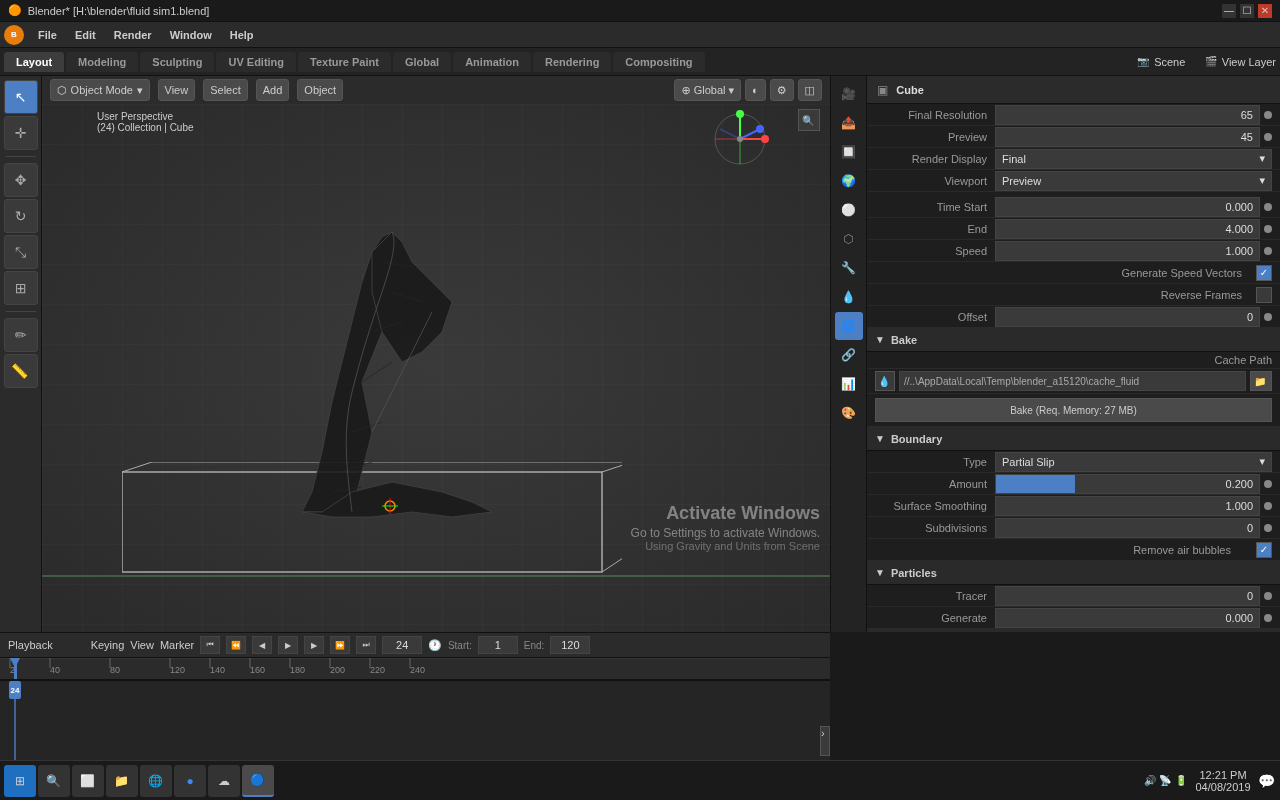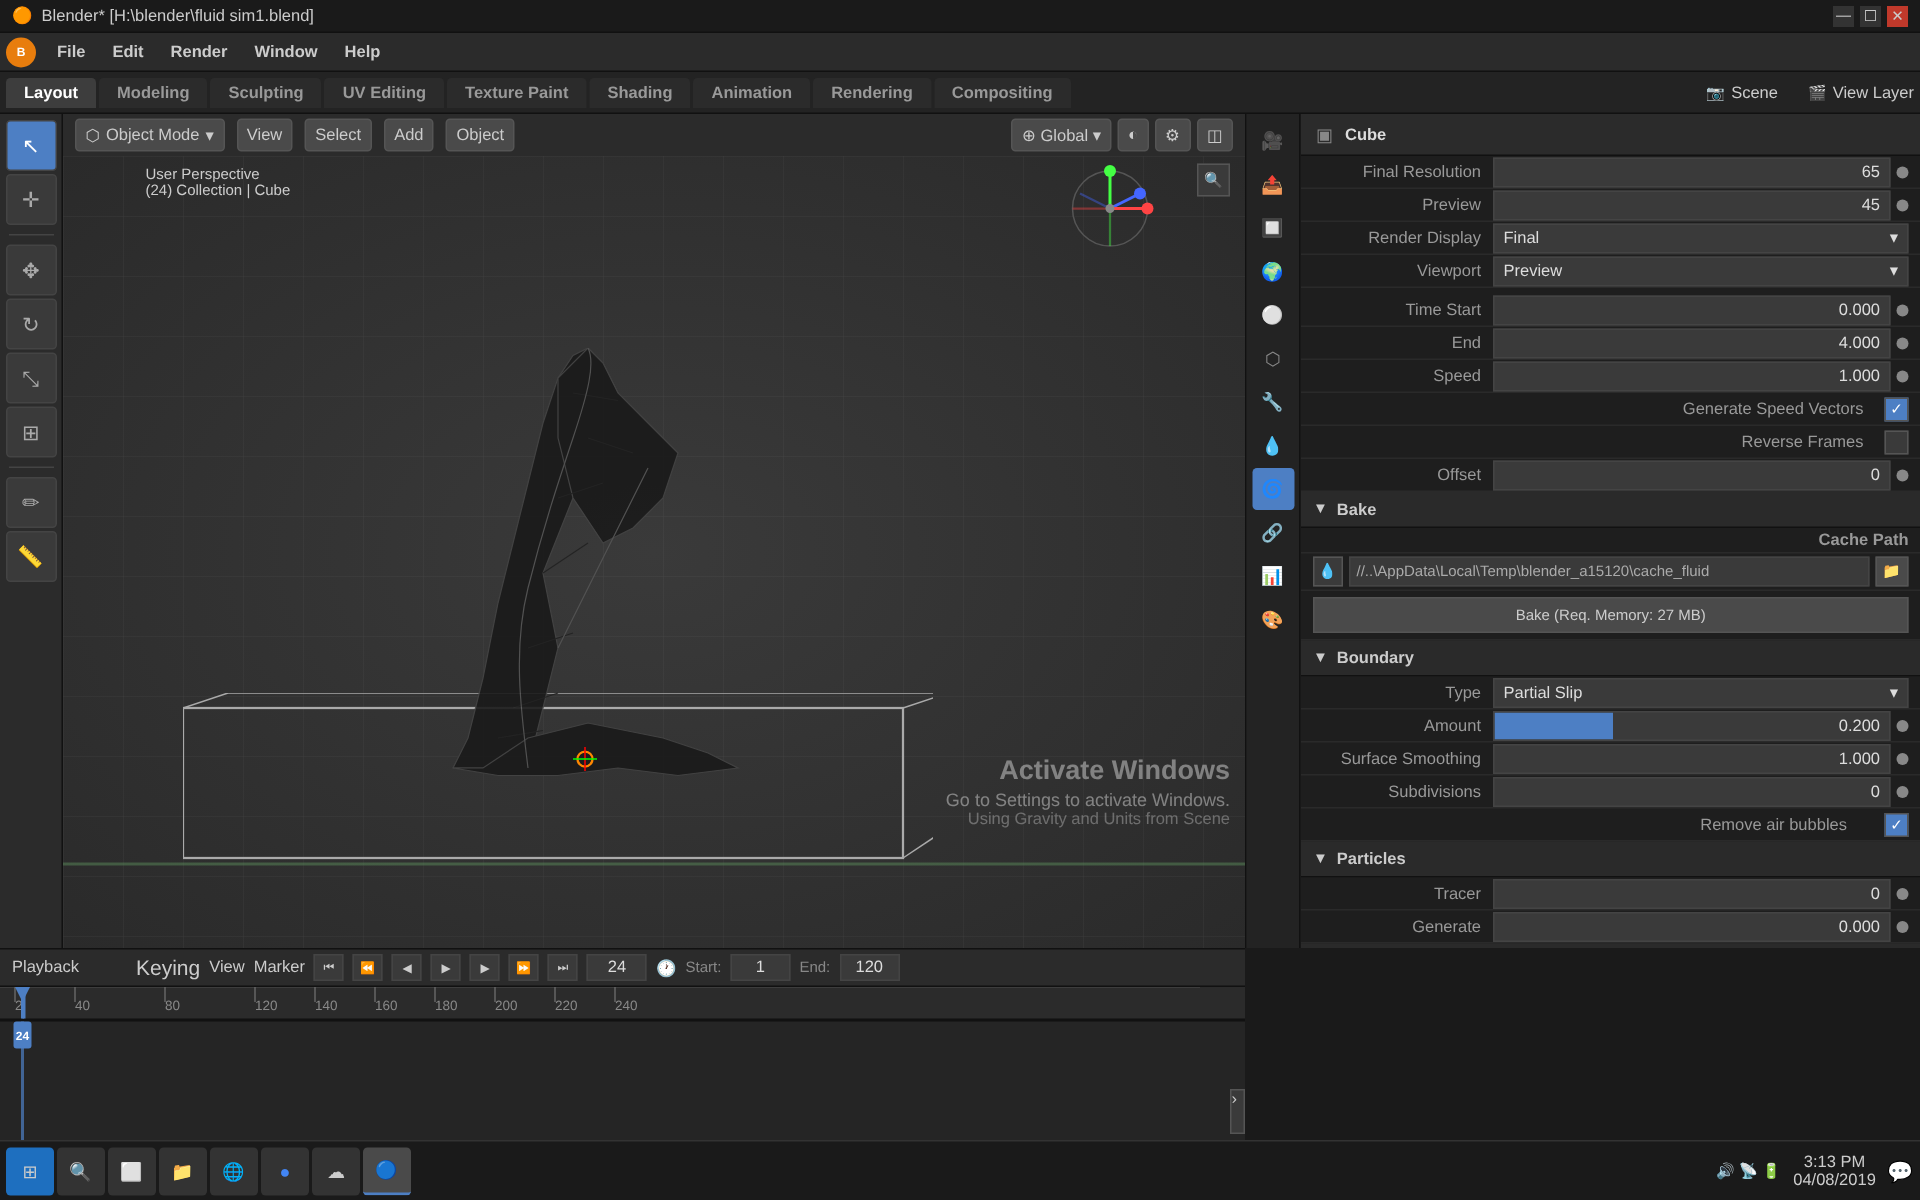--- a/index.html
+++ b/index.html
@@ -436,21 +436,21 @@
   <span class="menu-item">Window</span>
   <span class="menu-item">Help</span>
 </div>
 
 <div id="workspace-tabs">
   <span class="ws-tab active">Layout</span>
   <span class="ws-tab">Modeling</span>
   <span class="ws-tab">Sculpting</span>
   <span class="ws-tab">UV Editing</span>
   <span class="ws-tab">Texture Paint</span>
-  <span class="ws-tab">Shading</span>
+  <span class="ws-tab">Global</span>
   <span class="ws-tab">Animation</span>
   <span class="ws-tab">Rendering</span>
   <span class="ws-tab">Compositing</span>
   <div class="ws-tab-scene">
     <span style="color:#888; font-size:10px;">📷</span>
     <span>Scene</span>
     <span style="margin-left:16px; color:#888; font-size:10px;">🎬</span>
     <span>View Layer</span>
   </div>
 </div>
@@ -675,21 +675,21 @@
         </div>
         <div class="prop-dot"></div>
       </div>
 
       <div class="section-header">
         <span class="section-arrow">▼</span>
         <span>Bake</span>
       </div>
 
       <div style="display:flex; align-items:center; padding:2px 8px; border-bottom:1px solid #2a2a2a; justify-content:flex-end;">
-        <span style="color:#999; font-size:11px;font-weight:bold;">Cache Path</span>
+        <span style="color:#999; font-size:11px;">Cache Path</span>
       </div>
 
       <div class="cache-path-row">
         <div style="width:20px; height:20px; background:#3a3a3a; border:1px solid #555; display:flex; align-items:center; justify-content:center; font-size:10px;">💧</div>
         <div class="cache-path-input">
           <span style="font-size:10px; color:#aaa;">//..\AppData\Local\Temp\blender_a15120\cache_fluid</span>
         </div>
         <div style="width:22px; height:20px; background:#4a4a4a; border:1px solid #555; display:flex; align-items:center; justify-content:center; cursor:pointer; font-size:10px;">📁</div>
       </div>
 
@@ -769,21 +769,21 @@
       </div>
 
     </div>
   </div>
 </div>
 
 <div id="bottom-area">
 
   <div id="timeline" style="width:calc(1280px - 450px);">
     <span style="color:#ccc; font-size:11px; cursor:pointer;">Playback</span>
-    <span style="color:#ccc; font-size:14px; cursor:pointer;padding-left:32px;">Keying</span>
+    <span style="color:#ccc; font-size:11px; cursor:pointer;padding-left:32px;">Keying</span>
     <span style="color:#ccc; font-size:11px; cursor:pointer;">View</span>
     <span style="color:#ccc; font-size:11px; cursor:pointer;">Marker</span>
 
     <div class="tl-btn">⏮</div>
     <div class="tl-btn">⏪</div>
     <div class="tl-btn">◀</div>
     <div class="tl-btn">▶</div>
     <div class="tl-btn">▶</div>
     <div class="tl-btn">⏩</div>
     <div class="tl-btn">⏭</div>
@@ -846,18 +846,18 @@
   <button class="taskbar-btn">🔍</button>
   <button class="taskbar-btn">⬜</button>
   <button class="taskbar-btn">📁</button>
   <button class="taskbar-btn">🌐</button>
   <button class="taskbar-btn" style="color:#4285F4;">●</button>
   <button class="taskbar-btn">☁</button>
   <button class="taskbar-btn active" style="background:#4a4a4a; border-bottom:2px solid #4d7fc4;">🔵</button>
   <div style="margin-left:auto; display:flex; align-items:center; gap:8px;">
     <span style="color:#888; font-size:10px;">🔊 📡 🔋</span>
     <div style="text-align:center; color:#ccc; font-size:11px;">
-      <div>3:13 PM</div>
+      <div>12:21 PM</div>
       <div>04/08/2019</div>
     </div>
     <span style="color:#888; font-size:14px;">💬</span>
   </div>
 </div>
 
 </body></html>

